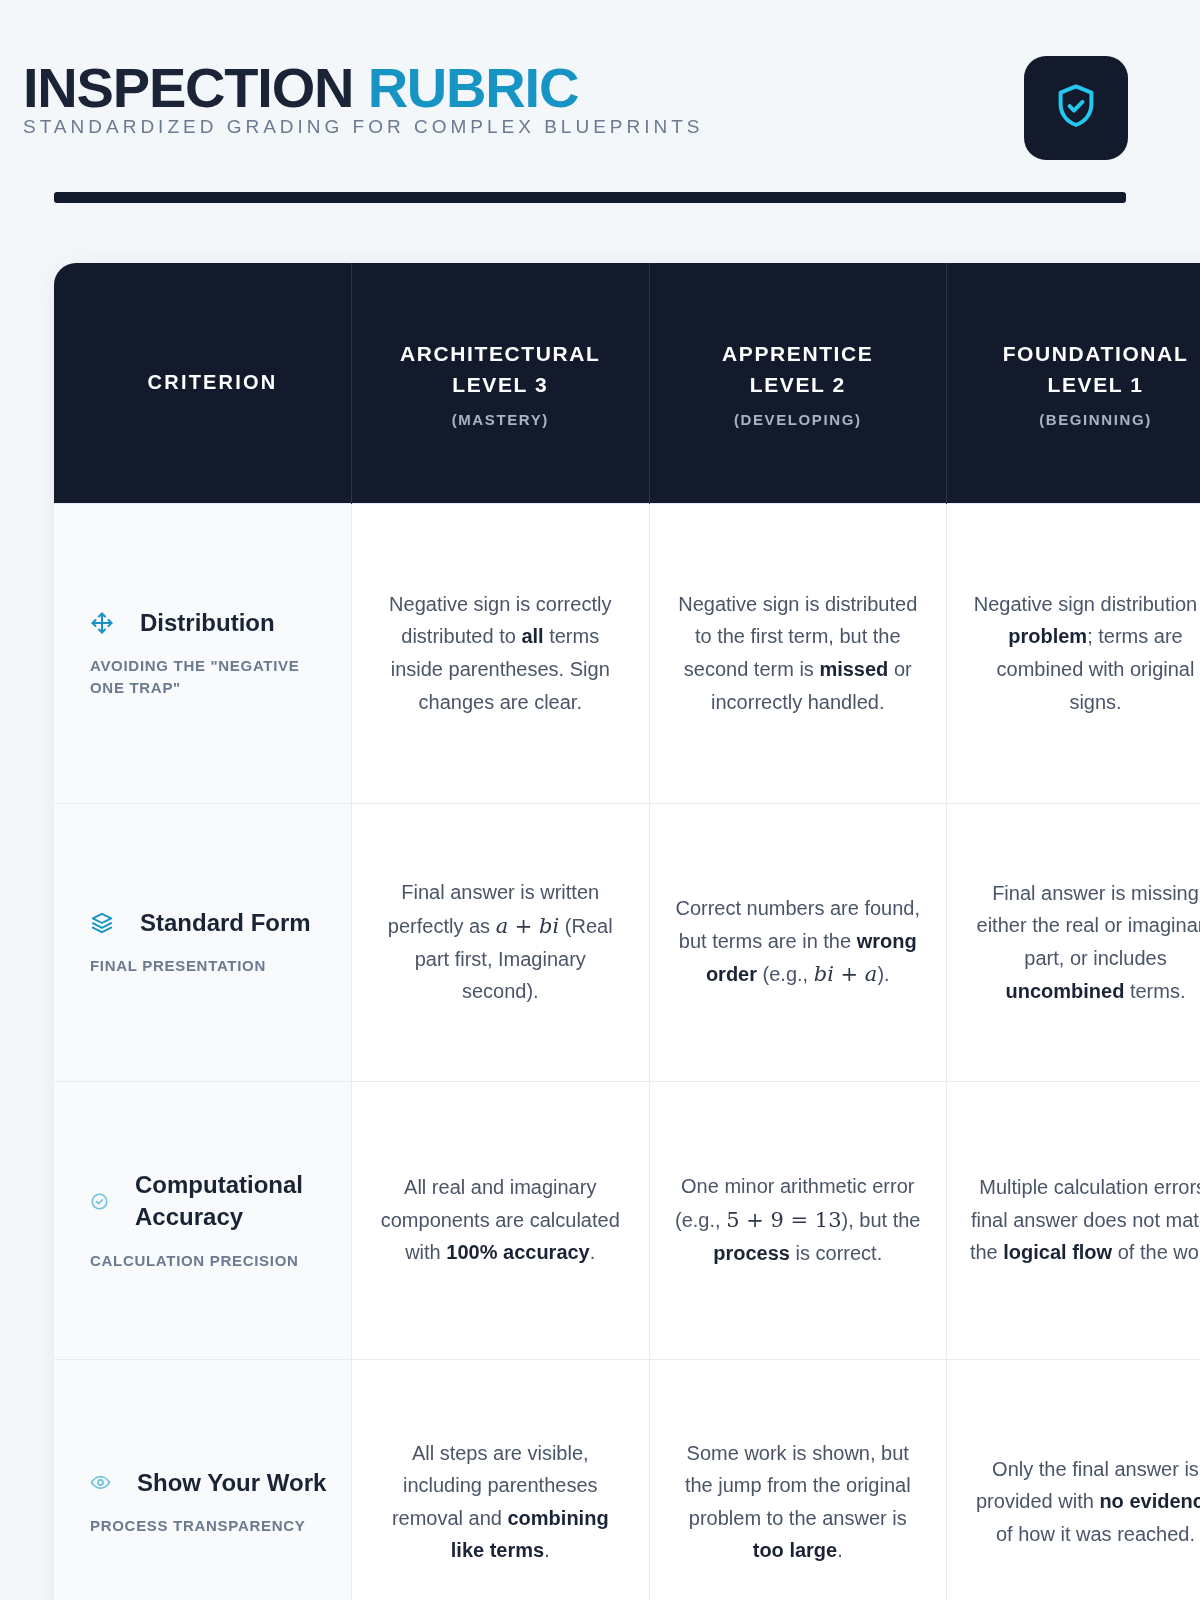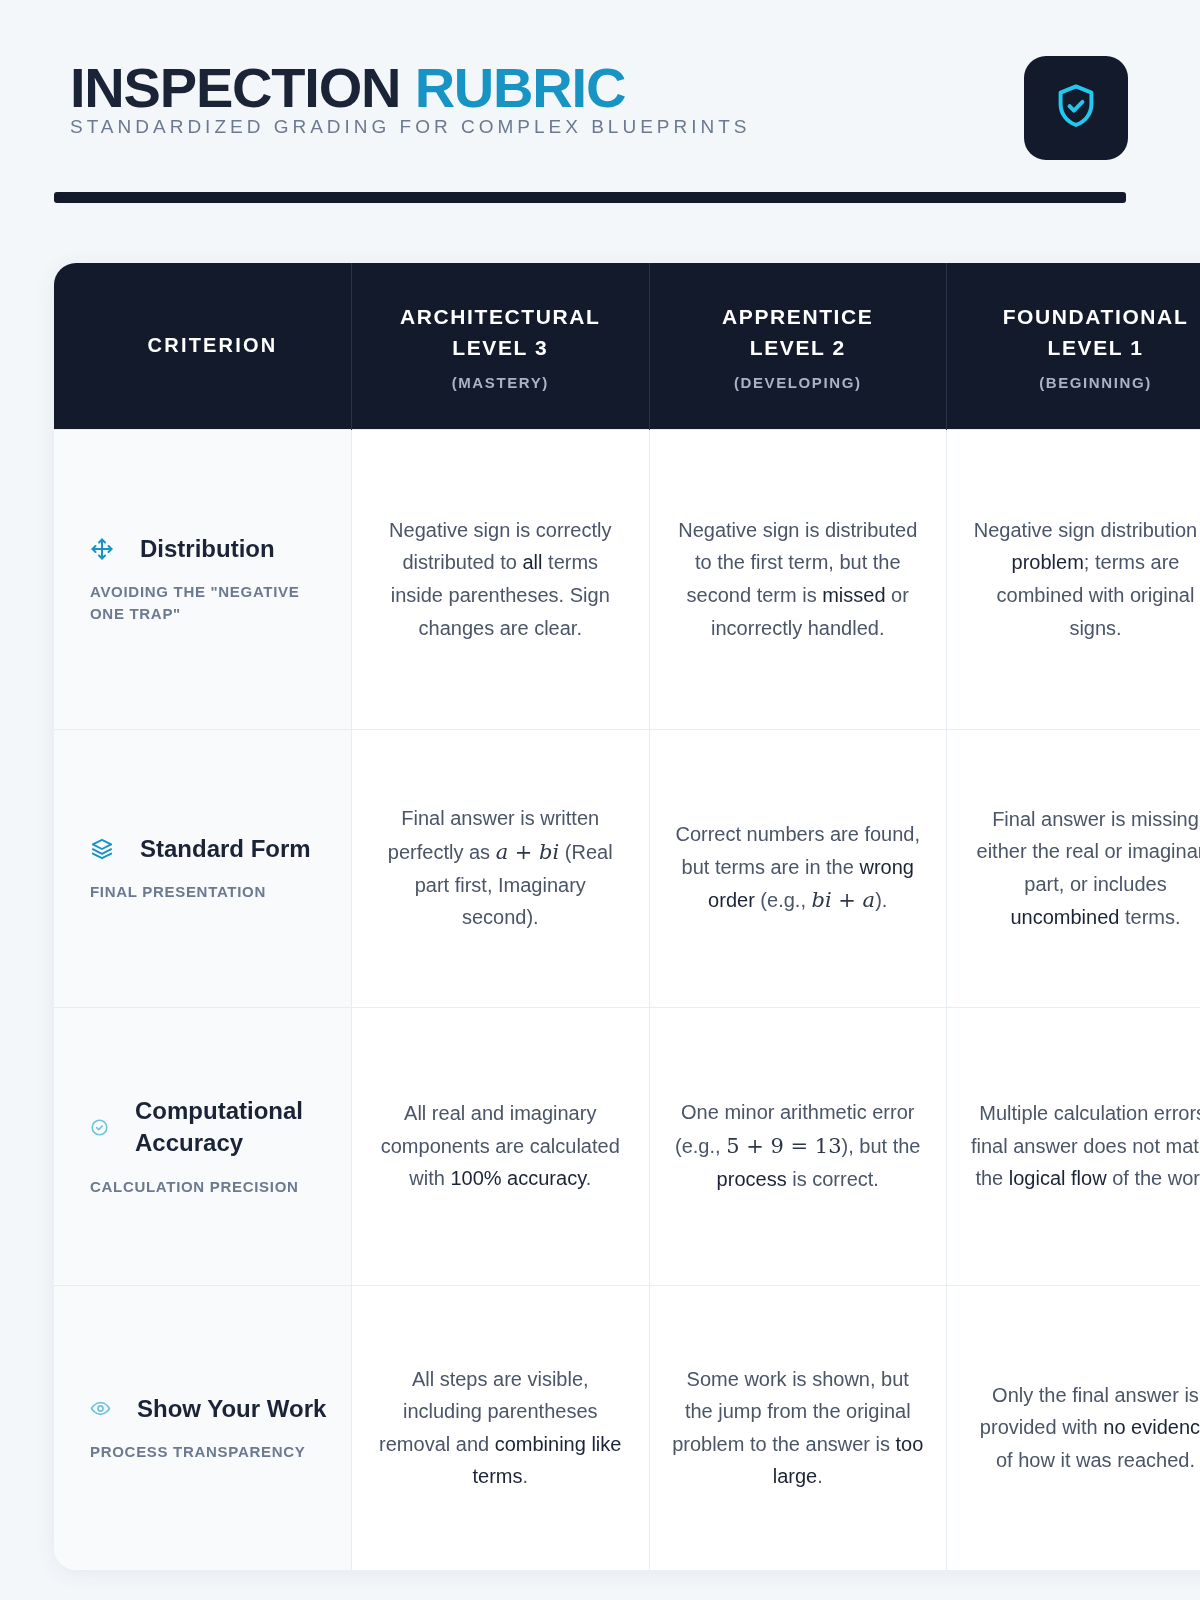--- a/index.html
+++ b/index.html
@@ -18,21 +18,21 @@
     height: 1600px;
     padding: 0;
     overflow: hidden;
   }
 
   
   .header {
     display: flex;
     align-items: flex-start;
     justify-content: space-between;
-    padding: 56px 72px 0 70px;
+    padding: 56px 72px 0 23px;
   }
 
   .title-block { padding-top: 4px; }
 
   .main-title {
     font-size: 56px;
     font-weight: 700;
     letter-spacing: -1.2px;
     line-height: 1.0;
     color: #1b2436;
@@ -83,21 +83,21 @@
     border-collapse: collapse;
     table-layout: fixed;
   }
 
   .rubric-table col.c-criterion { width: 297px; }
   .rubric-table col.c-level     { width: 297px; }
 
   thead th {
     background: #121a2b;
     color: #ffffff;
-    height: 166px;
+    height: 240px;
     vertical-align: middle;
     padding: 10px 18px;
     border-right: 1px solid #2a3347;
   }
   thead th:last-child { border-right: none; }
 
   .th-criterion {
     text-align: center;
     padding-left: 38px;
     font-size: 20px;
@@ -161,21 +161,21 @@
   .crit-sub {
     margin-top: 16px;
     font-size: 15px;
     font-weight: 700;
     letter-spacing: 0.7px;
     color: #6b7a90;
     line-height: 1.45;
     text-transform: uppercase;
   }
 
-  .cell-text b { color: #1b2436; font-weight: 400; text-align: center; }
+  .cell-text b { color: #1b2436; font-weight: 700; text-align: center; }
   .math {
     font-family: "DejaVu Serif", serif;
     font-style: italic;
     font-size: 21px;
     color: #2d3748;
   }
   .math.num { font-style: normal; }
 
   .row-distribution td { height: 300px; }
   .row-standard td     { height: 278px; }

